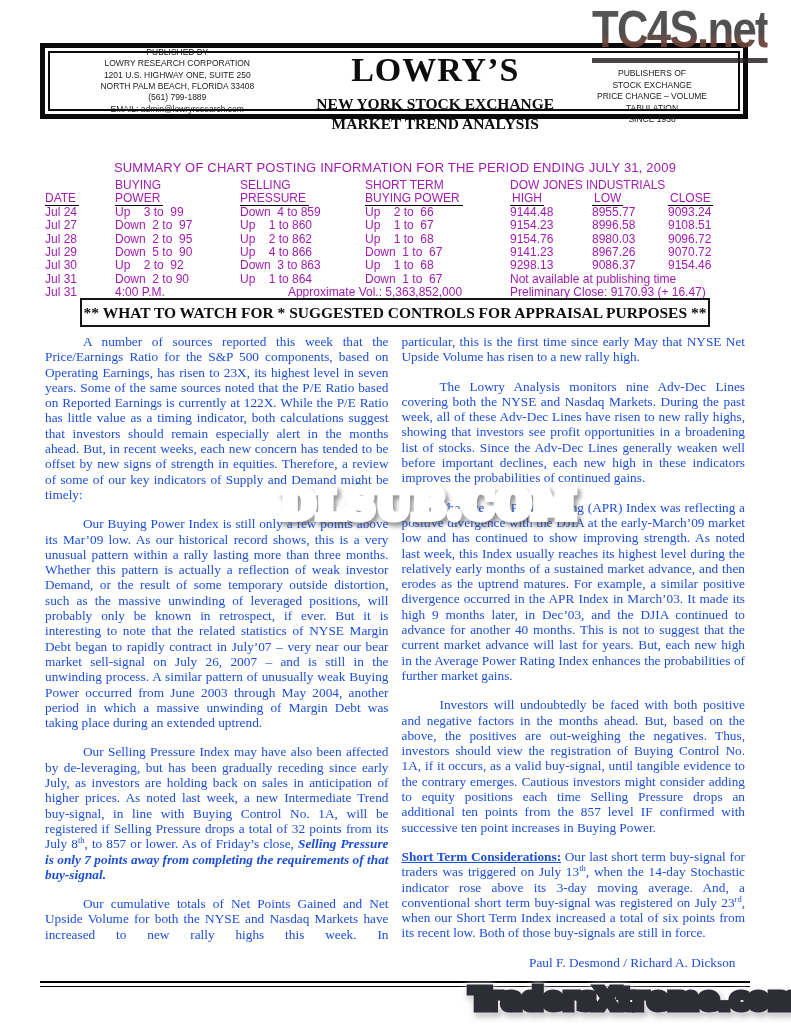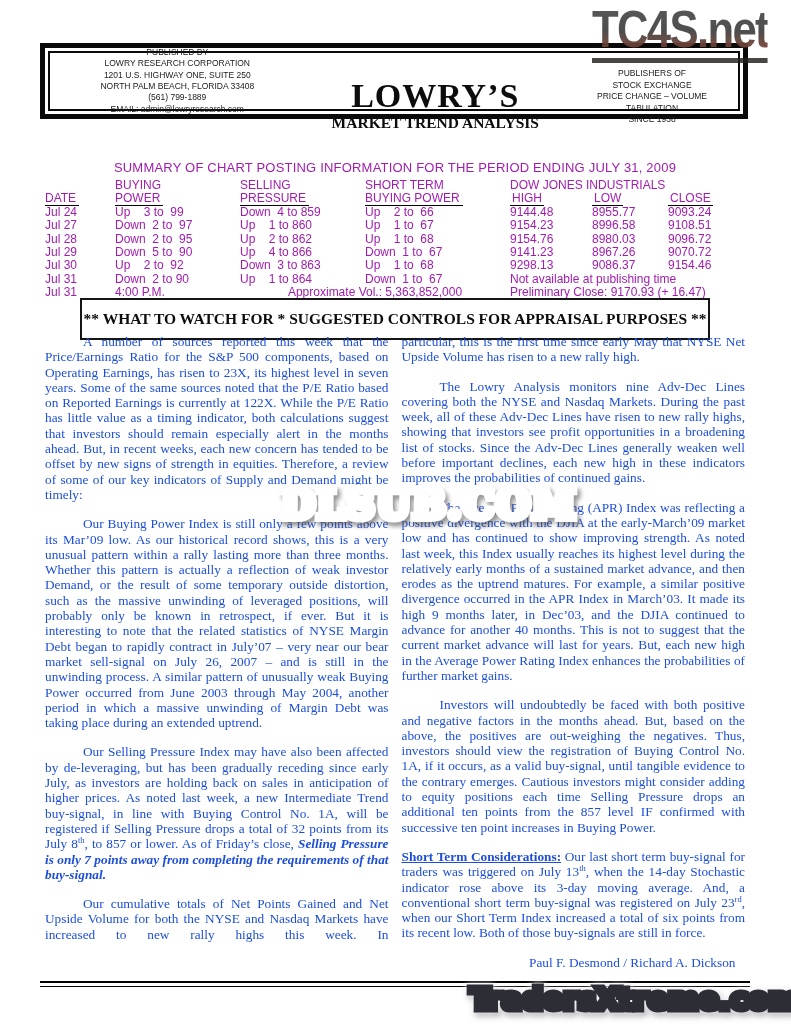--- a/index.html
+++ b/index.html
@@ -18,42 +18,42 @@
     position:absolute; left:3px; right:3px; top:3px; bottom:3px;
     border:2px solid #0a0a0a; display:flex; align-items:stretch;
   }
   .mast-left, .mast-right {
     display:flex; flex-direction:column; justify-content:center;
     text-align:center; font-family:"Liberation Sans", sans-serif;
     font-size:8.5px; line-height:1.35; color:#1a1a1a;
   }
   .mast-left  { flex:0 0 37%; }
   .mast-right { flex:0 0 25%;margin-top:32px; }
-  .mast-center { flex:1 1 auto; text-align:center; padding-top:26px; }
+  .mast-center { flex:1 1 auto; text-align:center; padding-top:0; }
   .lowrys { font-size:34px; font-weight:bold; letter-spacing:1px; line-height:1; }
   .mast-sub { font-size:15.5px; font-weight:bold; line-height:1.3; }
   .mast-sub.first { margin-top:7px; }
 
   
   .sumtable {
     position:absolute; left:45px; top:160px; width:700px;
     font-family:"Liberation Sans", sans-serif; font-size:12px; color:#a21caf;
   }
   .sum-title { text-align:center; font-size:13px; letter-spacing:0.2px; margin-bottom:3px; white-space:nowrap; }
   .tgrid { display:grid; grid-template-columns:70px 125px 125px 145px 82px 76px 77px; grid-auto-rows:13.4px; }
   .tcell { white-space:pre; overflow:visible; }
   .num { white-space:nowrap; }
   .span2 { grid-column:span 2; text-align:center; white-space:nowrap; }
   .span3 { grid-column:span 3; white-space:nowrap; }
   .hu { display:inline-block; border-bottom:1px solid #000; padding:0 3px 0 0; }
   .huc { display:inline-block; border-bottom:1px solid #000; padding:0 2px; }
 
   
   .wtw-box {
-    position:absolute; left:80px; top:298px; width:630px; height:42px;
+    position:absolute; left:80px; top:298px; width:630px; height:29px;
     border:2px solid #151515; box-sizing:border-box;
     display:flex; align-items:center; justify-content:center;
     font-weight:bold; font-size:15.5px; white-space:nowrap;text-align:right;
   }
 
   
   .columns {
     position:absolute; left:45px; top:334px; width:700px; height:647px;
     display:flex; gap:13px; overflow:hidden;
     font-size:13.3px; line-height:15.3px; text-align:justify; color:#1d4ed8;
@@ -126,20 +126,21 @@
       <div class="mast-left">
         <div>PUBLISHED BY</div>
         <div>LOWRY RESEARCH CORPORATION</div>
         <div>1201 U.S. HIGHWAY ONE, SUITE 250</div>
         <div>NORTH PALM BEACH, FLORIDA 33408</div>
         <div>(561) 799-1889</div>
         <div>EMAIL:  admin@lowryresearch.com</div>
       </div>
       <div class="mast-center">
         <div class="lowrys">LOWRY’S</div>
+        <div class="mast-sub first">NEW YORK STOCK EXCHANGE</div>
         <div class="mast-sub">MARKET TREND ANALYSIS</div>
       </div>
       <div class="mast-right">
         <div>PUBLISHERS OF</div>
         <div>STOCK EXCHANGE</div>
         <div>PRICE CHANGE – VOLUME</div>
         <div>TABULATION</div>
         <div>SINCE 1938</div>
       </div>
     </div>

